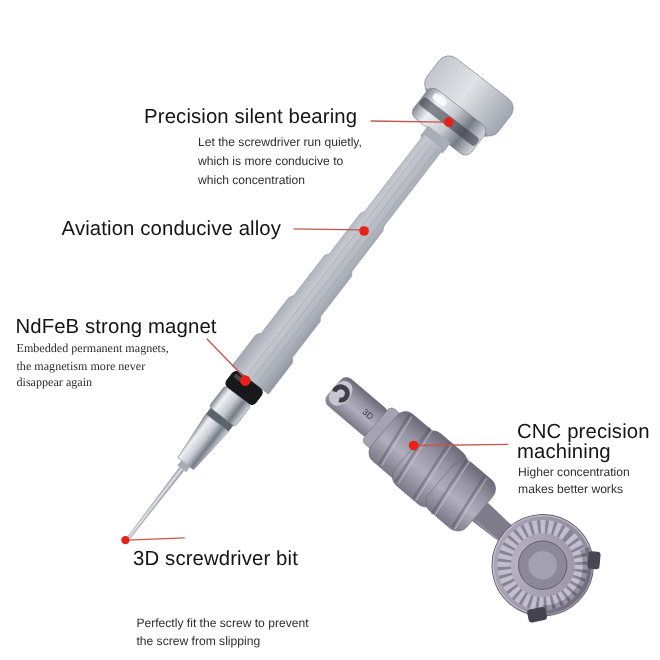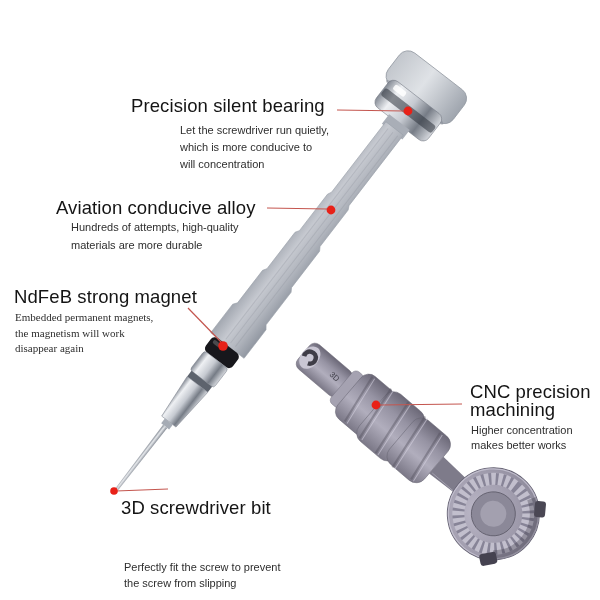--- a/index.html
+++ b/index.html
@@ -123,33 +123,29 @@
       <circle class="ann-dot" cx="376" cy="405" r="4.4"></circle>
       <line class="ann-line" x1="116" y1="491" x2="168" y2="489"></line>
       <circle class="ann-dot" cx="114" cy="491" r="3.8"></circle>
     </g>
   </svg>
 
   <div class="callout-title" style="left:131px; top:95px;text-align:center;">Precision silent bearing</div>
   <div class="callout-desc lh17" style="left:180px; top:122px;">
     <span>Let the screwdriver run quietly,</span>
     <span>which is more conducive to</span>
-    <span>will concentration</span>
+    <span>which concentration</span>
   </div>
 
   <div class="callout-title" style="left:56px; top:197px;">Aviation conducive alloy</div>
-  <div class="callout-desc lh175" style="left:71px; top:219px;">
-    <span>Hundreds of attempts, high-quality</span>
-    <span>materials are more durable</span>
-  </div>
 
   <div class="callout-title" style="left:14px; top:286px;">NdFeB strong magnet</div>
   <div class="callout-desc lh155" style="left:15px; top:310px;font-family:Liberation Serif, serif;">
     <span>Embedded permanent magnets,</span>
-    <span>the magnetism will work</span>
+    <span>the magnetism more never</span>
     <span>disappear again</span>
   </div>
 
   <div class="callout-title wrap" style="left:470px; top:383px; width:126px;">CNC precision machining</div>
   <div class="callout-desc lh15" style="left:471px; top:423px;">
     <span>Higher concentration</span>
     <span>makes better works</span>
   </div>
 
   <div class="callout-title" style="left:121px; top:497px;">3D screwdriver bit</div>

